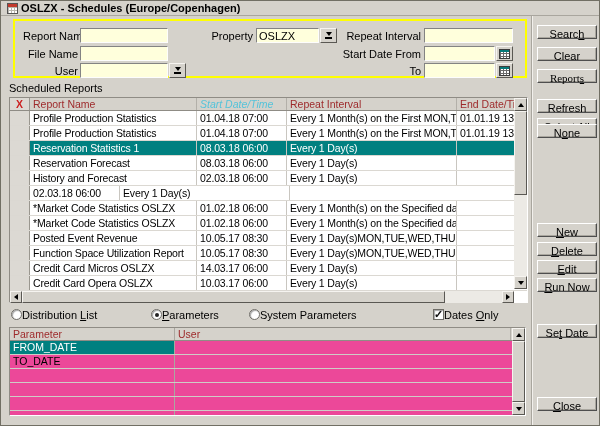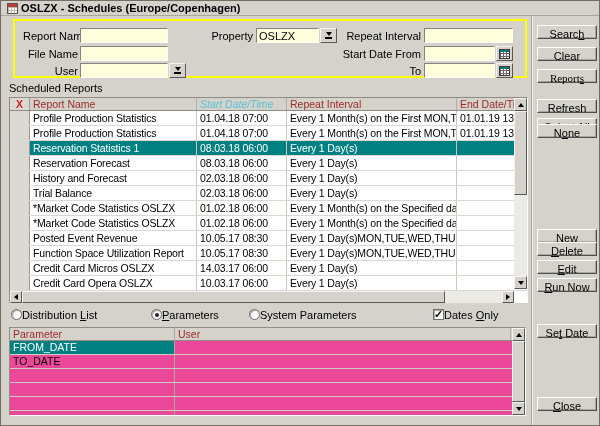--- a/index.html
+++ b/index.html
@@ -240,21 +240,20 @@
     </div>
     <div class="trow">
       <div class="tc c-x"></div>
       <div class="tc c-name">History and Forecast</div>
       <div class="tc c-start">02.03.18 06:00</div>
       <div class="tc c-rep">Every 1 Day(s)</div>
       <div class="tc c-end"></div>
     </div>
     <div class="trow">
       <div class="tc c-x"></div>
-      <div class="tc c-name">Trial Balance</div>
       <div class="tc c-start">02.03.18 06:00</div>
       <div class="tc c-rep">Every 1 Day(s)</div>
       <div class="tc c-end"></div>
     </div>
     <div class="trow">
       <div class="tc c-x"></div>
       <div class="tc c-name">*Market Code Statistics OSLZX</div>
       <div class="tc c-start">01.02.18 06:00</div>
       <div class="tc c-rep">Every 1 Month(s) on the Specified da</div>
       <div class="tc c-end"></div>
@@ -373,21 +372,21 @@
   <div id="right-sep"></div>
 
   <div class="btn" style="top:24px;"><span>Searc</span><span class="u">h</span><span></span></div>
   <div class="btn" style="top:46px;"><span>Clear</span><span class="u"></span><span></span></div>
   <div class="btn" style="top:68px;font-family:Liberation Serif, serif;"><span>Report</span><span class="u">s</span><span></span></div>
 
   <div class="btn" style="top:98px;"><span>Refresh</span><span class="u"></span><span></span></div>
   <div class="btn" style="top:117px;"><span>Select </span><span class="u">A</span><span>ll</span></div>
   <div class="btn" style="top:123px;"><span>N</span><span class="u">o</span><span>ne</span></div>
 
-  <div class="btn" style="top:228px;"><span></span><span class="u">N</span><span>ew</span></div>
+  <div class="btn" style="top:222px;"><span></span><span class="u">N</span><span>ew</span></div>
   <div class="btn" style="top:241px;"><span></span><span class="u">D</span><span>elete</span></div>
   <div class="btn" style="top:277px;"><span></span><span class="u">R</span><span>un Now</span></div>
   <div class="btn" style="top:259px;"><span></span><span class="u">E</span><span>dit</span></div>
 
   <div class="btn" style="top:323px;"><span>Se</span><span class="u">t</span><span> Date</span></div>
 
   <div class="btn" style="top:396px;"><span></span><span class="u">C</span><span>lose</span></div>
 
 </div>
 

